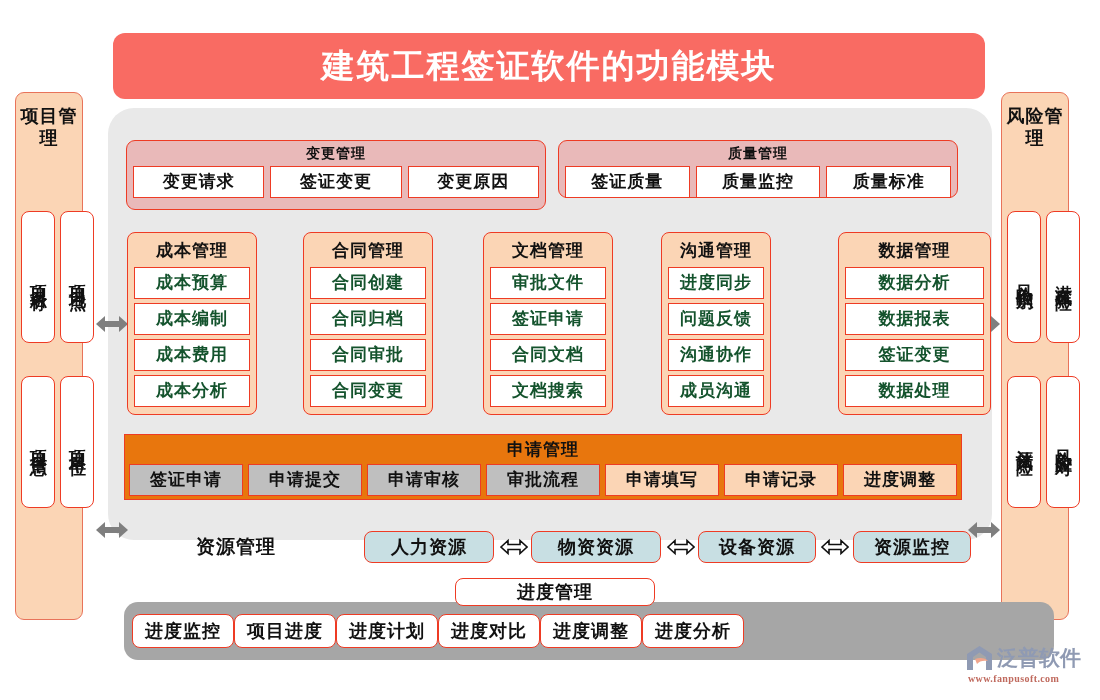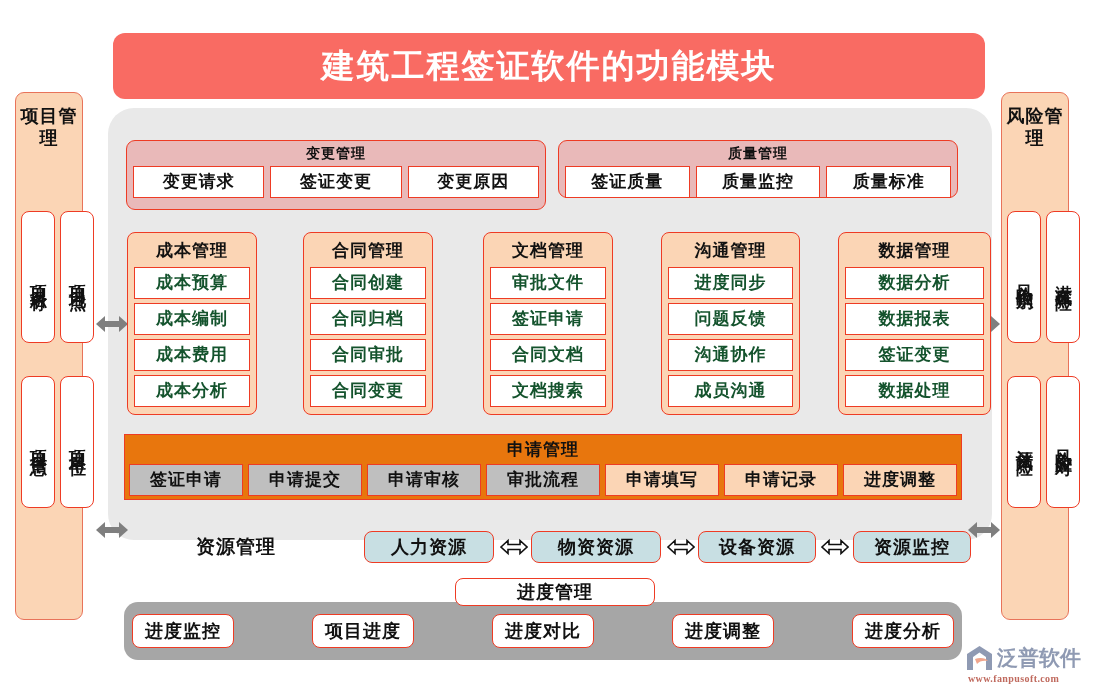--- a/index.html
+++ b/index.html
@@ -121,23 +121,23 @@
   .res-arrow{position:absolute;top:538px;width:28px;height:18px;}
 
   
   .prog-title{
     position:absolute;left:455px;top:578px;width:200px;height:28px;
     background:#ffffff;border:1.4px solid #ee3b24;border-radius:8px;
     box-sizing:border-box;display:flex;align-items:center;justify-content:center;
     font-size:18px;font-weight:bold;color:#111;letter-spacing:1px;z-index:5;
   }
   .prog-bar{
-    position:absolute;left:124px;top:602px;width:838px;height:58px;
+    position:absolute;left:124px;top:602px;width:930px;height:58px;
     background:#a6a6a6;border-radius:14px;
-    display:flex;align-items:center;justify-content:space-between;
+    display:flex;align-items:center;justify-content:flex-start;
     padding:0 8px;box-sizing:border-box;
   }
   .prog-cell{
     background:#ffffff;border:1.6px solid #ee3b24;border-radius:8px;
     font-size:18px;font-weight:bold;color:#111;letter-spacing:1px;
     padding:4px 12px;
   }
 
   
   .logo{position:absolute;left:966px;top:644px;width:126px;height:46px;}
@@ -236,21 +236,21 @@
   </div>
 
   <div class="cat" style="left:483px;width:130px;">
     <div class="cat-title">文档管理</div>
     <div class="cat-item">审批文件</div>
     <div class="cat-item">签证申请</div>
     <div class="cat-item">合同文档</div>
     <div class="cat-item">文档搜索</div>
   </div>
 
-  <div class="cat" style="left:661px;width:139px;">
+  <div class="cat" style="left:661px;width:110px;">
     <div class="cat-title">沟通管理</div>
     <div class="cat-item">进度同步</div>
     <div class="cat-item">问题反馈</div>
     <div class="cat-item">沟通协作</div>
     <div class="cat-item">成员沟通</div>
   </div>
 
   <div class="cat" style="left:838px;width:153px;">
     <div class="cat-title">数据管理</div>
     <div class="cat-item">数据分析</div>
@@ -290,20 +290,21 @@
     <svg width="28" height="18" viewBox="0 0 28 18">
         <path d="M1 9 L8 2.5 L8 6.5 L20 6.5 L20 2.5 L27 9 L20 15.5 L20 11.5 L8 11.5 L8 15.5 Z" fill="none" stroke="#111" stroke-width="1.6"></path>
       </svg>
   </div>
   <div class="res-box" style="left:853px;width:118px;">资源监控</div>
 
   <div class="prog-title">进度管理</div>
   <div class="prog-bar">
     <div class="prog-cell">进度监控</div>
     <div class="prog-cell">项目进度</div>
+    <div class="prog-cell">进度计划</div>
     <div class="prog-cell">进度对比</div>
     <div class="prog-cell">进度调整</div>
     <div class="prog-cell">进度分析</div>
   </div>
 
   <div class="logo">
     <div class="logo-row">
       <span class="logo-mark">
         <svg width="27" height="27" viewBox="0 0 27 27">
           <path d="M13.5 1 L26 9 L26 25 L20 25 L20 12 L13.5 7.5 L7 12 L7 25 L1 25 L1 9 Z" fill="#8f9ab3"></path>

